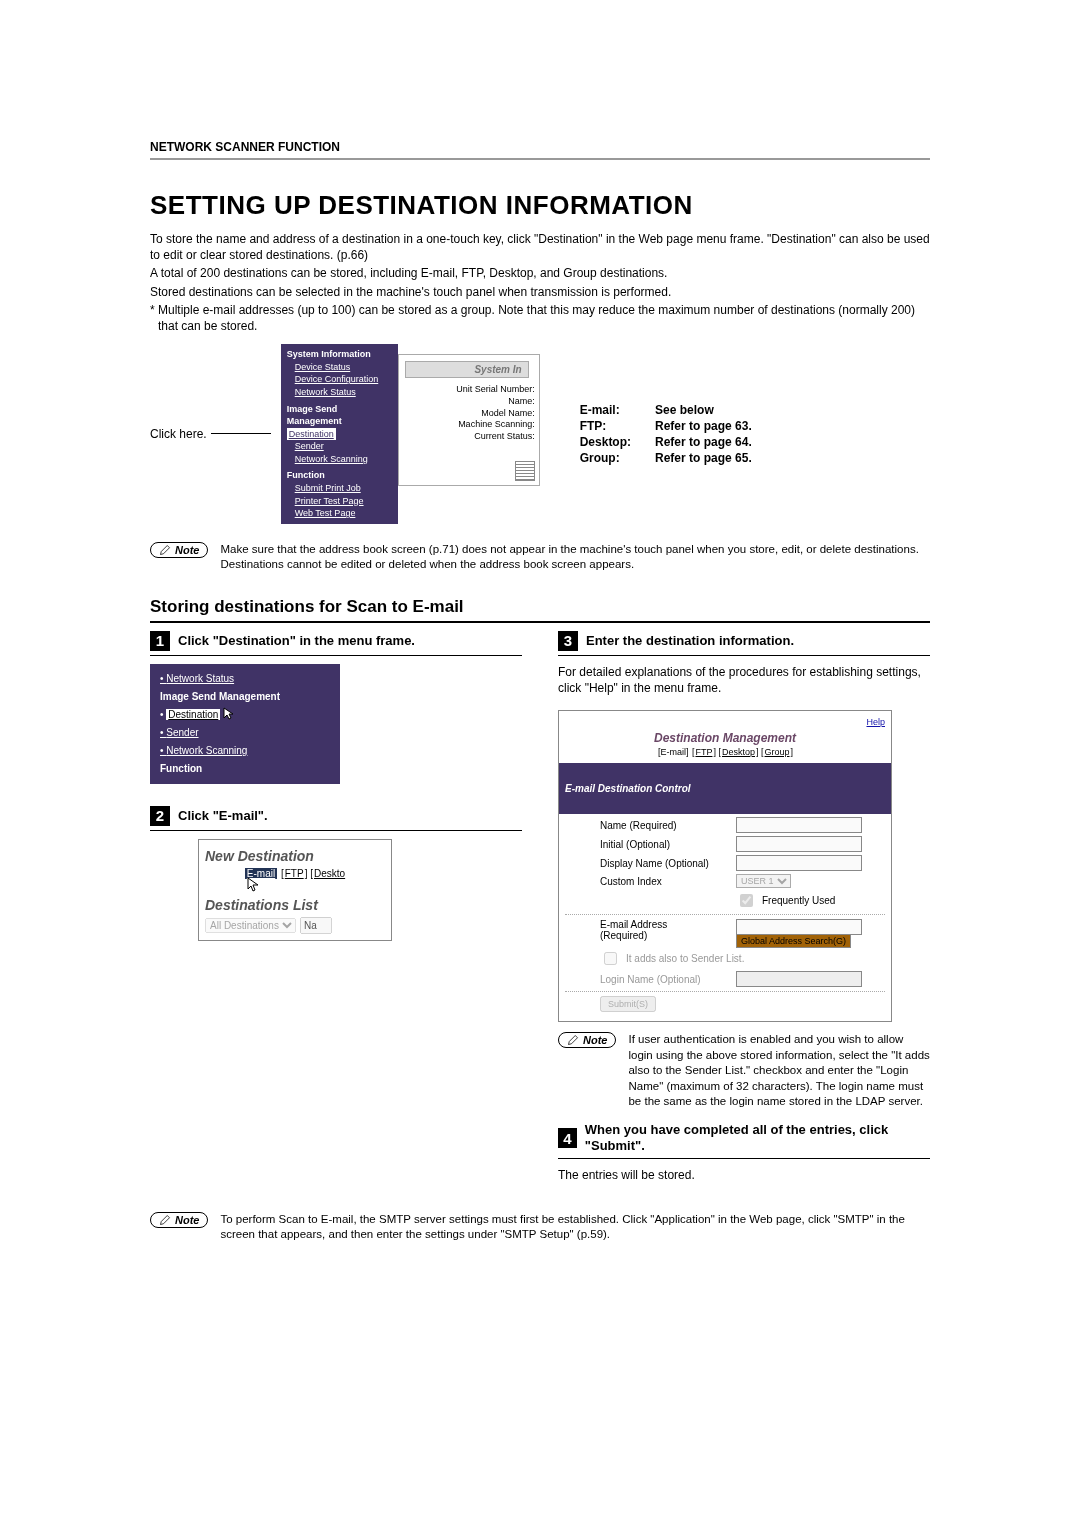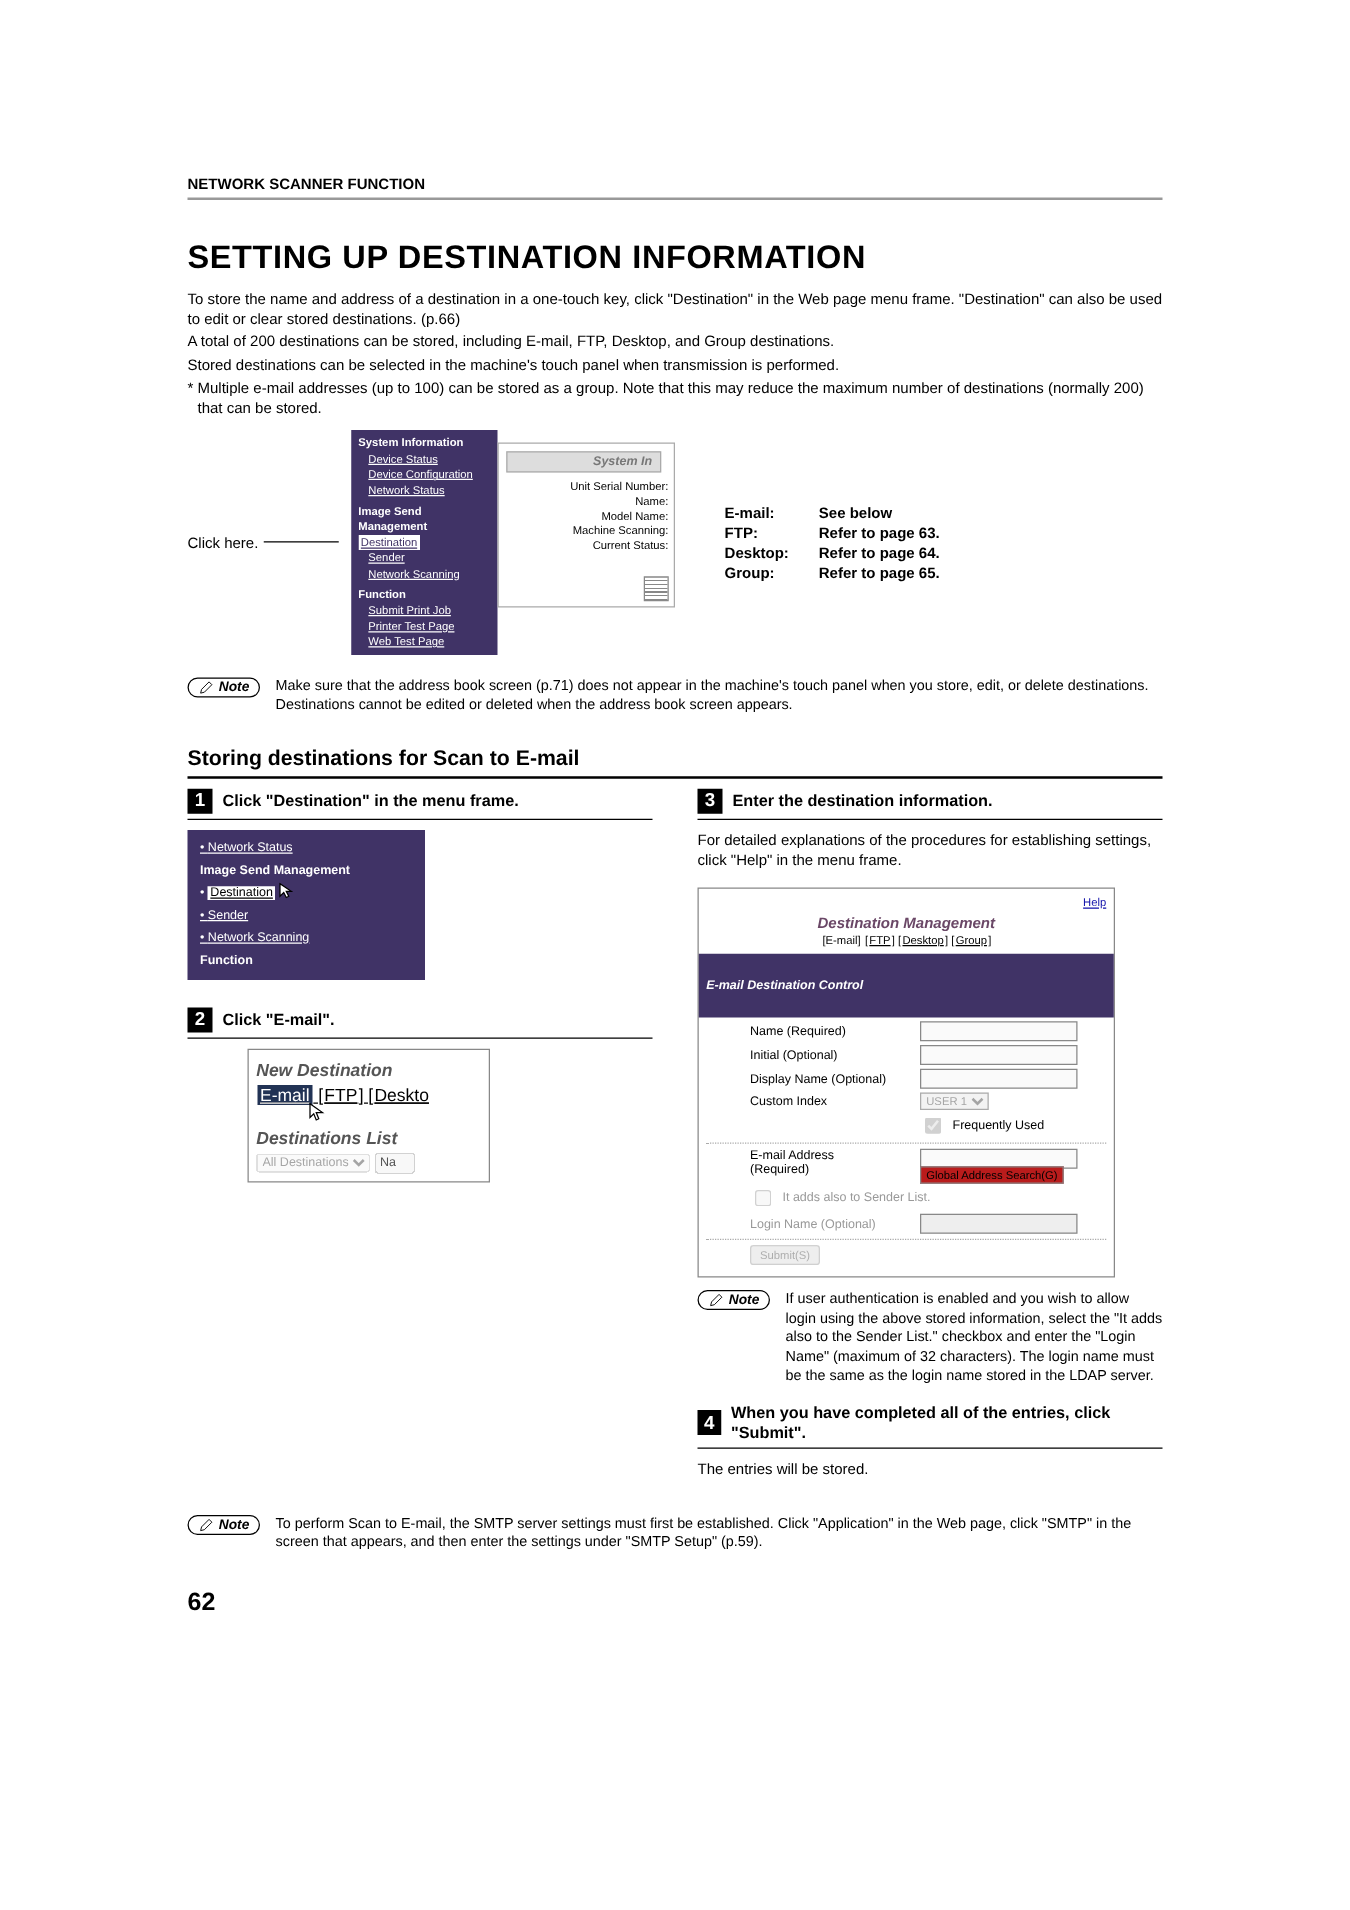--- a/index.html
+++ b/index.html
@@ -197,21 +197,21 @@
     font-size: 11px;
     margin-left: 48px;
   }
   .s2-box .hdr1 {
     font-weight: bold;
     font-style: italic;
     color: #555;
     font-size: 14px;
     margin: 2px 0 4px 0;
   }
-  .s2-box .links { font-size: 14px; text-align: left; text-decoration: underline; }
+  .s2-box .links { font-size: 10px; text-align: center; }
   .s2-box .links span { text-decoration: underline; margin: 0 1px; }
   .s2-box .links .sel { background:#223355; color:#fff; padding:0 2px; }
   .s2-box .cursor-svg { display:block; margin:-2px 0 2px 42px; }
   .s2-box .hdr2 { font-weight: bold; font-style: italic; color:#555; font-size:14px; margin:4px 0; }
   .s2-box .row { display:flex; gap:4px; align-items:center; font-size:10px; }
   .s2-box select, .s2-box input { font-size:10px; }
 
   
   .s3-box {
     border: 1px solid #888;
@@ -259,21 +259,21 @@
     font-size: 9px;
   }
   .s3-box .gray { color:#999; }
   .s3-box button {
     font-size: 9px;
     padding: 1px 6px;
   }
   .s3-box .gas {
     font-size:9px;
     border:1px solid #888;
-    background:#b91c1c;
+    background:#a16207;
     padding:1px 4px;
   }
 
   .page-num {
     font-size: 20px;
     font-weight: bold;
     margin: 28px 0 0 0;
   }
 </style>
 </head>
@@ -492,14 +492,13 @@
   <div class="note-row" style="margin-top:14px;">
     <span class="note-badge">
       <svg viewBox="0 0 16 16">
           <path d="M2 14l1-4 8-8 3 3-8 8-4 1z" fill="none" stroke="#000"></path>
         </svg>
       <span>Note</span>
     </span>
     <span class="note-text">To perform Scan to E-mail, the SMTP server settings must first be established. Click "Application" in the Web page, click "SMTP" in the screen that appears, and then enter the settings under "SMTP Setup" (p.59).</span>
   </div>
 
-  <div class="page-num">62</div>
 </div>
 
 </body></html>

